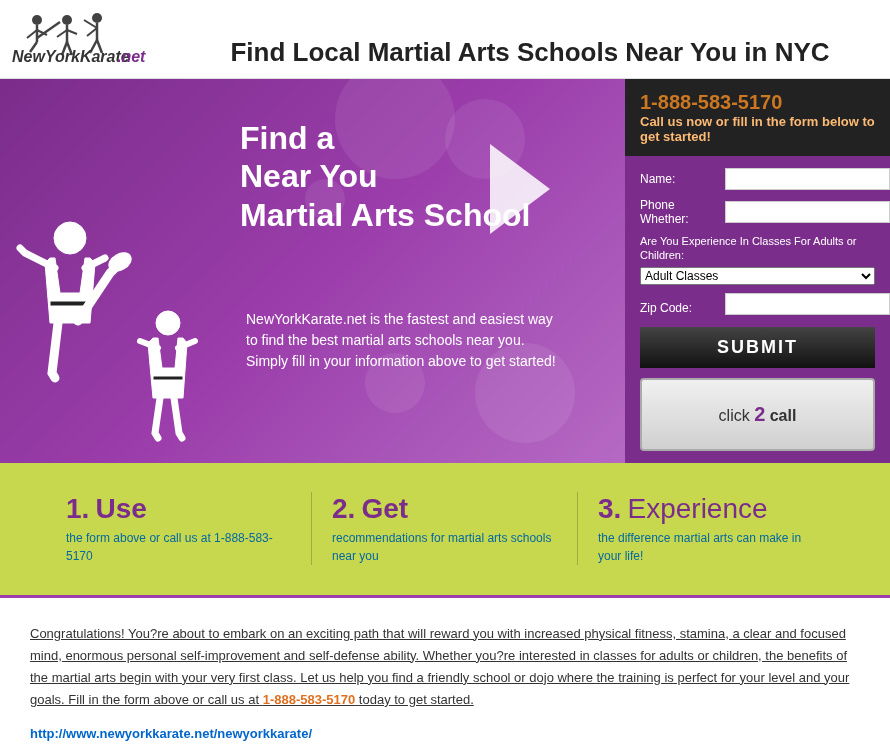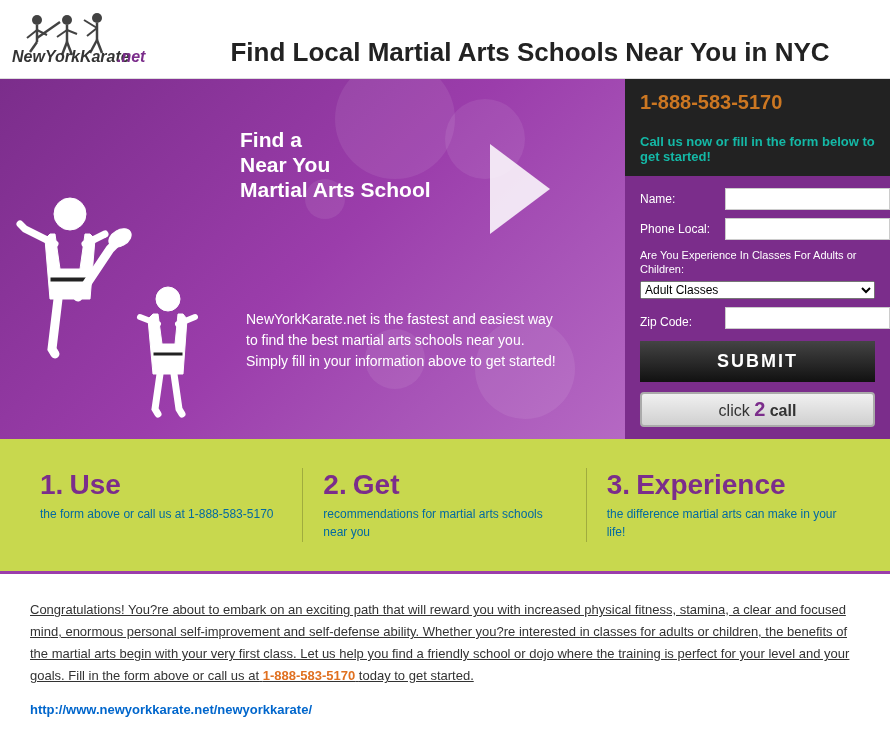--- a/index.html
+++ b/index.html
@@ -39,23 +39,23 @@
     }
     
     .circle {
       position: absolute;
       border-radius: 50%;
       background: rgba(255,255,255,0.08);
     }
     #hero-text-block {
       position: absolute;
       left: 240px;
-      top: 48px;
+      top: 40px;
       color: #fff;
-      font-size: 21px;
+      font-size: 32px;
       font-weight: bold;
       line-height: 1.2;
     }
     #hero-arrow {
       position: absolute;
       left: 480px;
       top: 55px;
       width: 80px;
       height: 110px;
     }
@@ -87,24 +87,24 @@
     #form-header {
       background: #222;
       padding: 12px 15px;
     }
     #phone-number {
       color: #cc7722;
       font-size: 20px;
       font-weight: bold;
     }
     #form-tagline {
-      color: #14b8a6;
+      color: #fdba74;
       font-size: 13px;
       font-weight: bold;
-      margin-top: 20px;
+      margin-top: 0;
     }
     #form-body {
       padding: 12px 15px;
     }
     .form-row {
       display: flex;
       align-items: center;
       margin-bottom: 8px;
     }
     .form-label {
@@ -147,21 +147,21 @@
       letter-spacing: 2px;
       border: none;
       padding: 10px;
       cursor: pointer;
       margin-bottom: 10px;
     }
     #click2call {
       width: 100%;
       background: linear-gradient(to bottom, #f0f0f0, #d0d0d0);
       border: 2px solid #aaa;
-      padding: 4px;
+      padding: 23px;
       text-align: center;
       cursor: pointer;
       font-size: 16px;
       font-weight: bold;
       color: #333;
       border-radius: 4px;
     }
     #click2call span.click2 {
       color: #333;
       font-weight: normal;
@@ -173,21 +173,21 @@
     }
     #click2call span.call {
       color: #333;
       font-weight: bold;
     }
 
     
     #steps {
       background: #c8d84e;
       display: flex;
-      padding: 20px 20px;
+      padding: 20px 46px;
       gap: 0;
     }
     .step {
       flex: 1;
       padding: 10px 20px;
       position: relative;
     }
     .step:not(:last-child)::after {
       content: '';
       position: absolute;
@@ -345,21 +345,21 @@
     <div id="form-header">
       <div id="phone-number">1-888-583-5170</div>
       <div id="form-tagline">Call us now or fill in the form below to get started!</div>
     </div>
     <div id="form-body">
       <div class="form-row">
         <label class="form-label">Name:</label>
         <input class="form-input" type="text" style="">
       </div>
       <div class="form-row">
-        <label class="form-label">Phone Local:</label>
+        <label class="form-label">Phone Whether:</label>
         <input class="form-input" type="text" style="">
       </div>
       <div id="classes-label">Are You Experience In Classes For Adults or Children:</div>
       <select id="classes-select">
         <option>Adult Classes</option>
         <option>Children Classes</option>
       </select>
       <div class="form-row form-row-zip">
         <label class="form-label">Zip Code:</label>
         <input class="form-input" type="text" style="">
@@ -385,21 +385,21 @@
   <div class="step">
     <div class="step-number">
       <span>2.</span>
       <span style="color:#7b2d8b; font-size:28px; font-weight:bold;">Get</span>
     </div>
     <div class="step-desc">recommendations for martial arts schools near you</div>
   </div>
   <div class="step">
     <div class="step-number">
       <span>3.</span>
-      <span style="color:#7b2d8b; font-size:28px; font-weight:bold;">Experience</span>
+      <span style="color:#7b2d8b; font-size:28px; font-weight:normal;">Experience</span>
     </div>
     <div class="step-desc">the difference martial arts can make in your life!</div>
   </div>
 </div>
 
 <div id="content">
   <p>
     <span>Congratulations! You?re about to embark on an exciting path that will reward you with increased physical fitness, stamina, a clear and focused mind, enormous personal self-improvement and self-defense ability. Whether you?re interested in classes for adults or children, the benefits of the martial arts begin with your very first class. Let us help you find a friendly school or dojo where the training is perfect for your level and your goals. Fill in the form above or call us at</span>
     <a href="#">1-888-583-5170</a>
     <span>today to get started.</span>

